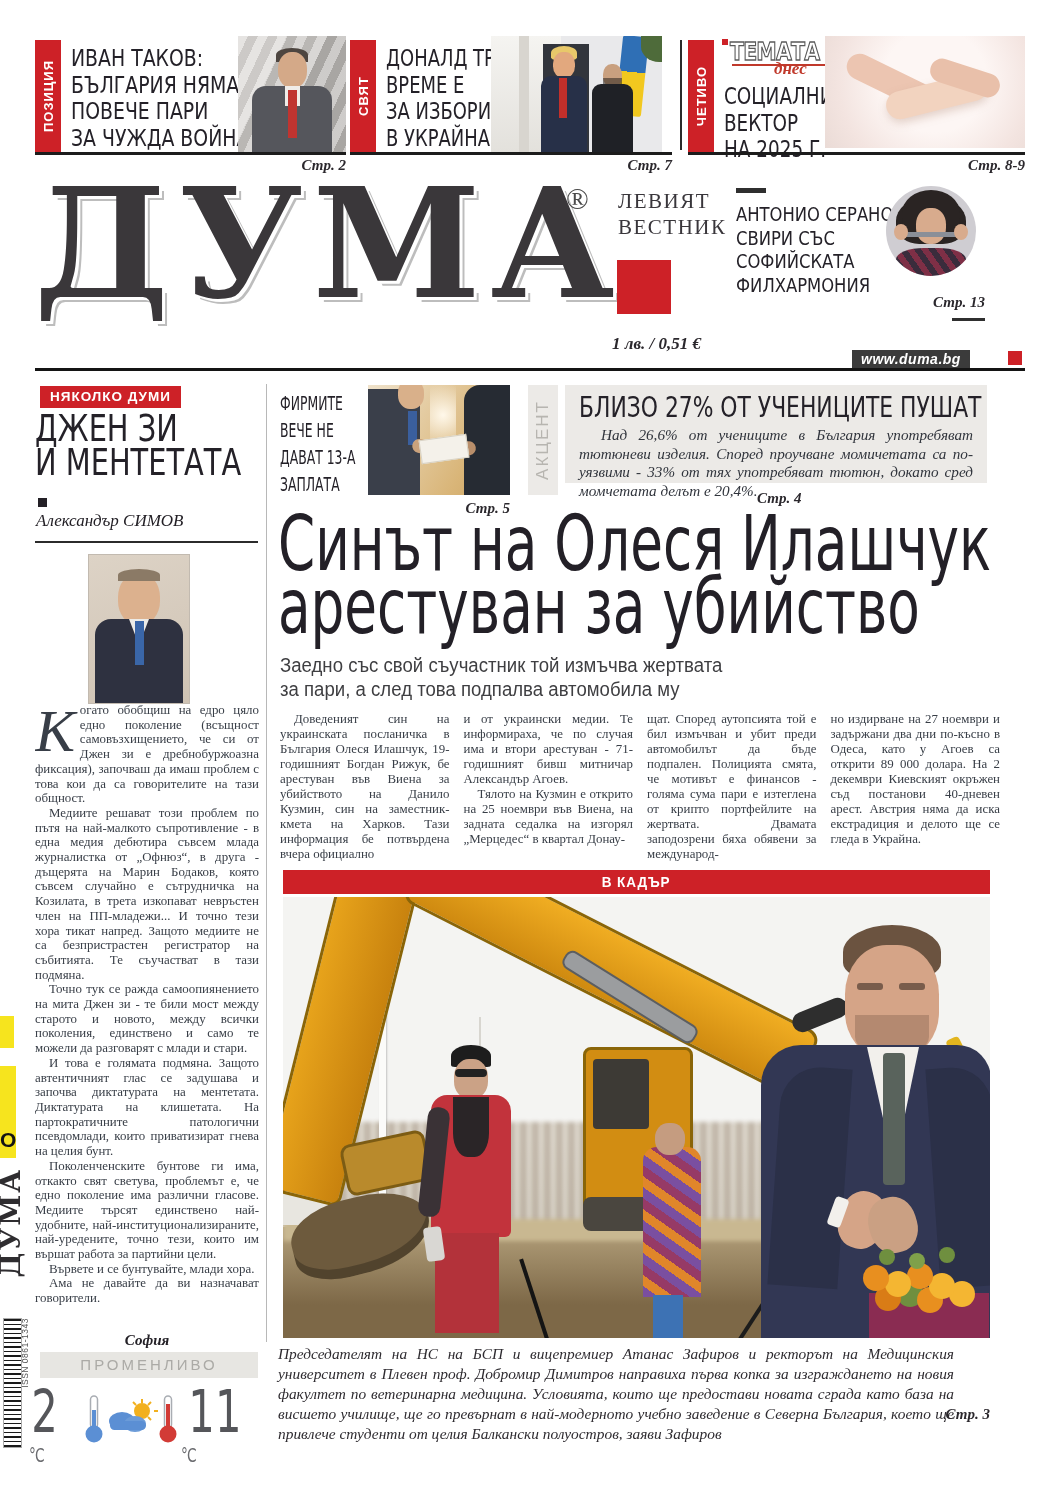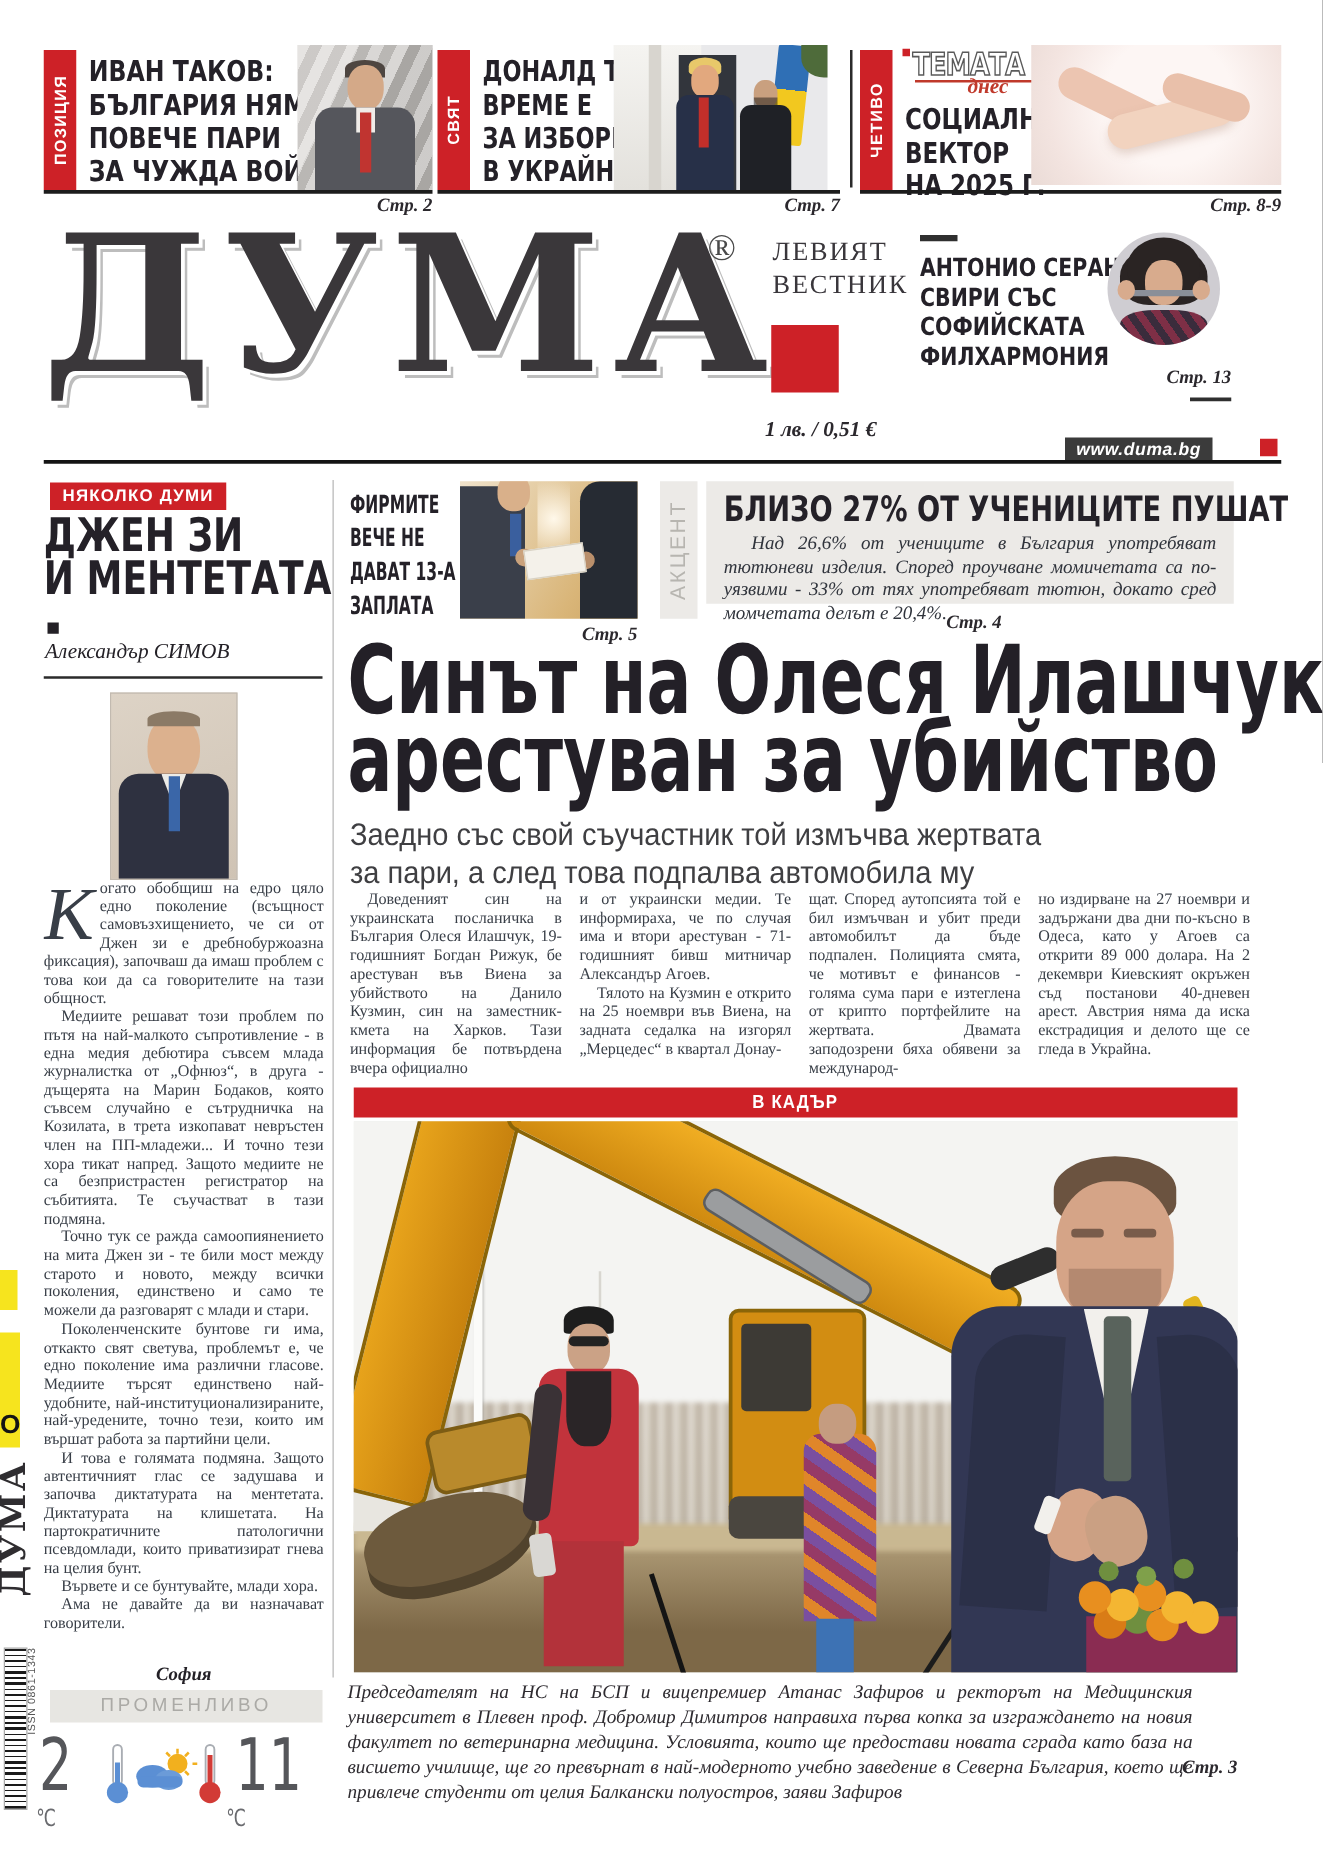--- a/index.html
+++ b/index.html
@@ -2,21 +2,21 @@
 <html lang="bg"><head>
 <meta charset="utf-8">
 <style>
   html,body{margin:0;padding:0;background:#888;}
   .page{position:relative;width:1058px;height:1493px;background:#ffffff;margin:0 auto;overflow:hidden;
         font-family:"Liberation Sans",sans-serif;color:#232026;}
   .abs{position:absolute;}
   
   .cx{display:inline-block;transform:scaleX(var(--sx,.84));transform-origin:0 50%;white-space:nowrap;}
   .cxc{display:inline-block;transform:scaleX(var(--sx,.9));transform-origin:50% 50%;white-space:nowrap;}
-  .hl{font-family:"DejaVu Sans","Liberation Sans",sans-serif;font-weight:bold;color:#242128;}
+  .hl{font-family:"DejaVu Sans","Liberation Sans",sans-serif;font-weight:normal;color:#242128;}
   .serif{font-family:"Liberation Serif",serif;}
   .pageref{font-family:"Liberation Serif",serif;font-style:italic;font-weight:bold;font-size:15px;color:#2b282d;}
   
   .teaser{position:absolute;top:33px;height:145px;}
   .tag{position:absolute;left:0;top:7px;width:26px;height:112px;background:#cd2127;}
   .tag span{position:absolute;left:50%;top:50%;transform:translate(-50%,-50%) ;writing-mode:vertical-rl;
             text-orientation:mixed;transform:translate(-50%,-50%) rotate(180deg);
             color:#fff;font-weight:bold;font-size:13px;letter-spacing:1px;white-space:nowrap;}
   .t-title{position:absolute;left:36px;top:12px;}
   .t-title .hl{font-size:23px;line-height:26.5px;display:block;}
@@ -95,21 +95,21 @@
                      writing-mode:vertical-rl;color:#b7b5b0;font-size:17px;letter-spacing:2px;}
   #accent-box{left:565px;top:385px;width:422px;height:98px;background:#eceae7;box-sizing:border-box;
               padding:8px 14px 0 14px;}
   #accent-box .hl{font-size:28px;line-height:30px;display:block;--sx:.78;}
   #accent-body{font-family:"Liberation Serif",serif;font-style:italic;font-size:15.2px;line-height:1.22;
                color:#30343c;text-align:justify;text-indent:22px;margin-top:3px;}
   #accent-page{left:757px;top:490px;width:230px;text-align:left;}
   
   #lead-title{left:278px;top:512px;}
   #lead-title .hl{font-size:76px;line-height:63px;display:block;--sx:.70;color:#232027;}
-  #lead-sub{left:280px;top:653px;font-size:25px;line-height:1.2;color:#3f3f42;}
+  #lead-sub{left:280px;top:653px;font-size:20px;line-height:1.2;color:#3f3f42;}
   #lead-sub .cx{--sx:.93;display:block;transform-origin:0 50%;}
   #lead-cols{left:280px;top:712px;width:720px;height:156px;display:flex;gap:14px;overflow:hidden;}
   .lcol{width:170px;font-family:"Liberation Serif",serif;font-size:12.9px;line-height:1.16;
         color:#383e47;text-align:justify;}
   .lcol p{margin:0;}
   .lcol p.ind{text-indent:14px;}
   
   #kadar-banner{left:283px;top:870px;width:707px;height:24px;background:#cd2127;color:#fff;
                 text-align:center;line-height:24px;font-weight:bold;font-size:15px;letter-spacing:1px;}
   #lead-photo{left:283px;top:897px;width:707px;height:441px;overflow:hidden;background:#eceeec;}
@@ -257,22 +257,22 @@
     <div class="abs" style="left:29px;top:14px;width:42px;height:12px;background:#8b7a66;border-radius:50% 50% 0 0;"></div>
     <div class="abs" style="left:6px;top:64px;width:88px;height:84px;background:#2e3140;border-radius:16px 16px 0 0;"></div>
     <div class="abs" style="left:40px;top:64px;width:20px;height:26px;background:#ecebe7;clip-path:polygon(0 0,100% 0,50% 100%);"></div>
     <div class="abs" style="left:46px;top:66px;width:9px;height:44px;background:#3a66a8;"></div>
   </div>
 
   <div class="abs" id="op-text">
     <p class="first"><span class="dropcap">К</span><span>огато обобщиш на едро цяло едно поколение (всъщност самовъзхищението, че си от Джен зи е дребнобуржоазна фиксация), започваш да имаш проблем с това кои да са говорителите на тази общност.</span></p>
     <p>Медиите решават този проблем по пътя на най-малкото съпротивление - в една медия дебютира съвсем млада журналистка от „Офнюз“, в друга - дъщерята на Марин Бодаков, която съвсем случайно е сътрудничка на Козилата, в трета изкопават невръстен член на ПП-младежи... И точно тези хора тикат напред. Защото медиите не са безпристрастен регистратор на събитията. Те съучастват в тази подмяна.</p>
     <p>Точно тук се ражда самоопиянението на мита Джен зи - те били мост между старото и новото, между всички поколения, единствено и само те можели да разговарят с млади и стари.</p>
+    <p>И това е голямата подмяна. Защото автентичният глас се задушава и започва диктатурата на ментетата. Диктатурата на клишетата. На партократичните патологични псевдомлади, които приватизират гнева на целия бунт.</p>
     <p>Поколенченските бунтове ги има, откакто свят светува, проблемът е, че едно поколение има различни гласове. Медиите търсят единствено най-удобните, най-институционализираните, най-уредените, точно тези, които им вършат работа за партийни цели.</p>
-    <p>И това е голямата подмяна. Защото автентичният глас се задушава и започва диктатурата на ментетата. Диктатурата на клишетата. На партократичните патологични псевдомлади, които приватизират гнева на целия бунт.</p>
     <p>Вървете и се бунтувайте, млади хора.</p>
     <p>Ама не давайте да ви назначават говорители.</p>
   </div>
 
   <div class="abs serif" id="weather-city">София</div>
   <div class="abs" id="weather-bar">ПРОМЕНЛИВО</div>
   <div class="abs" id="weather-row">
     <span><span class="wnum">2</span><span class="wnum wdeg">°C</span></span>
     <span>
       <svg width="20" height="50" viewBox="0 0 20 50">

